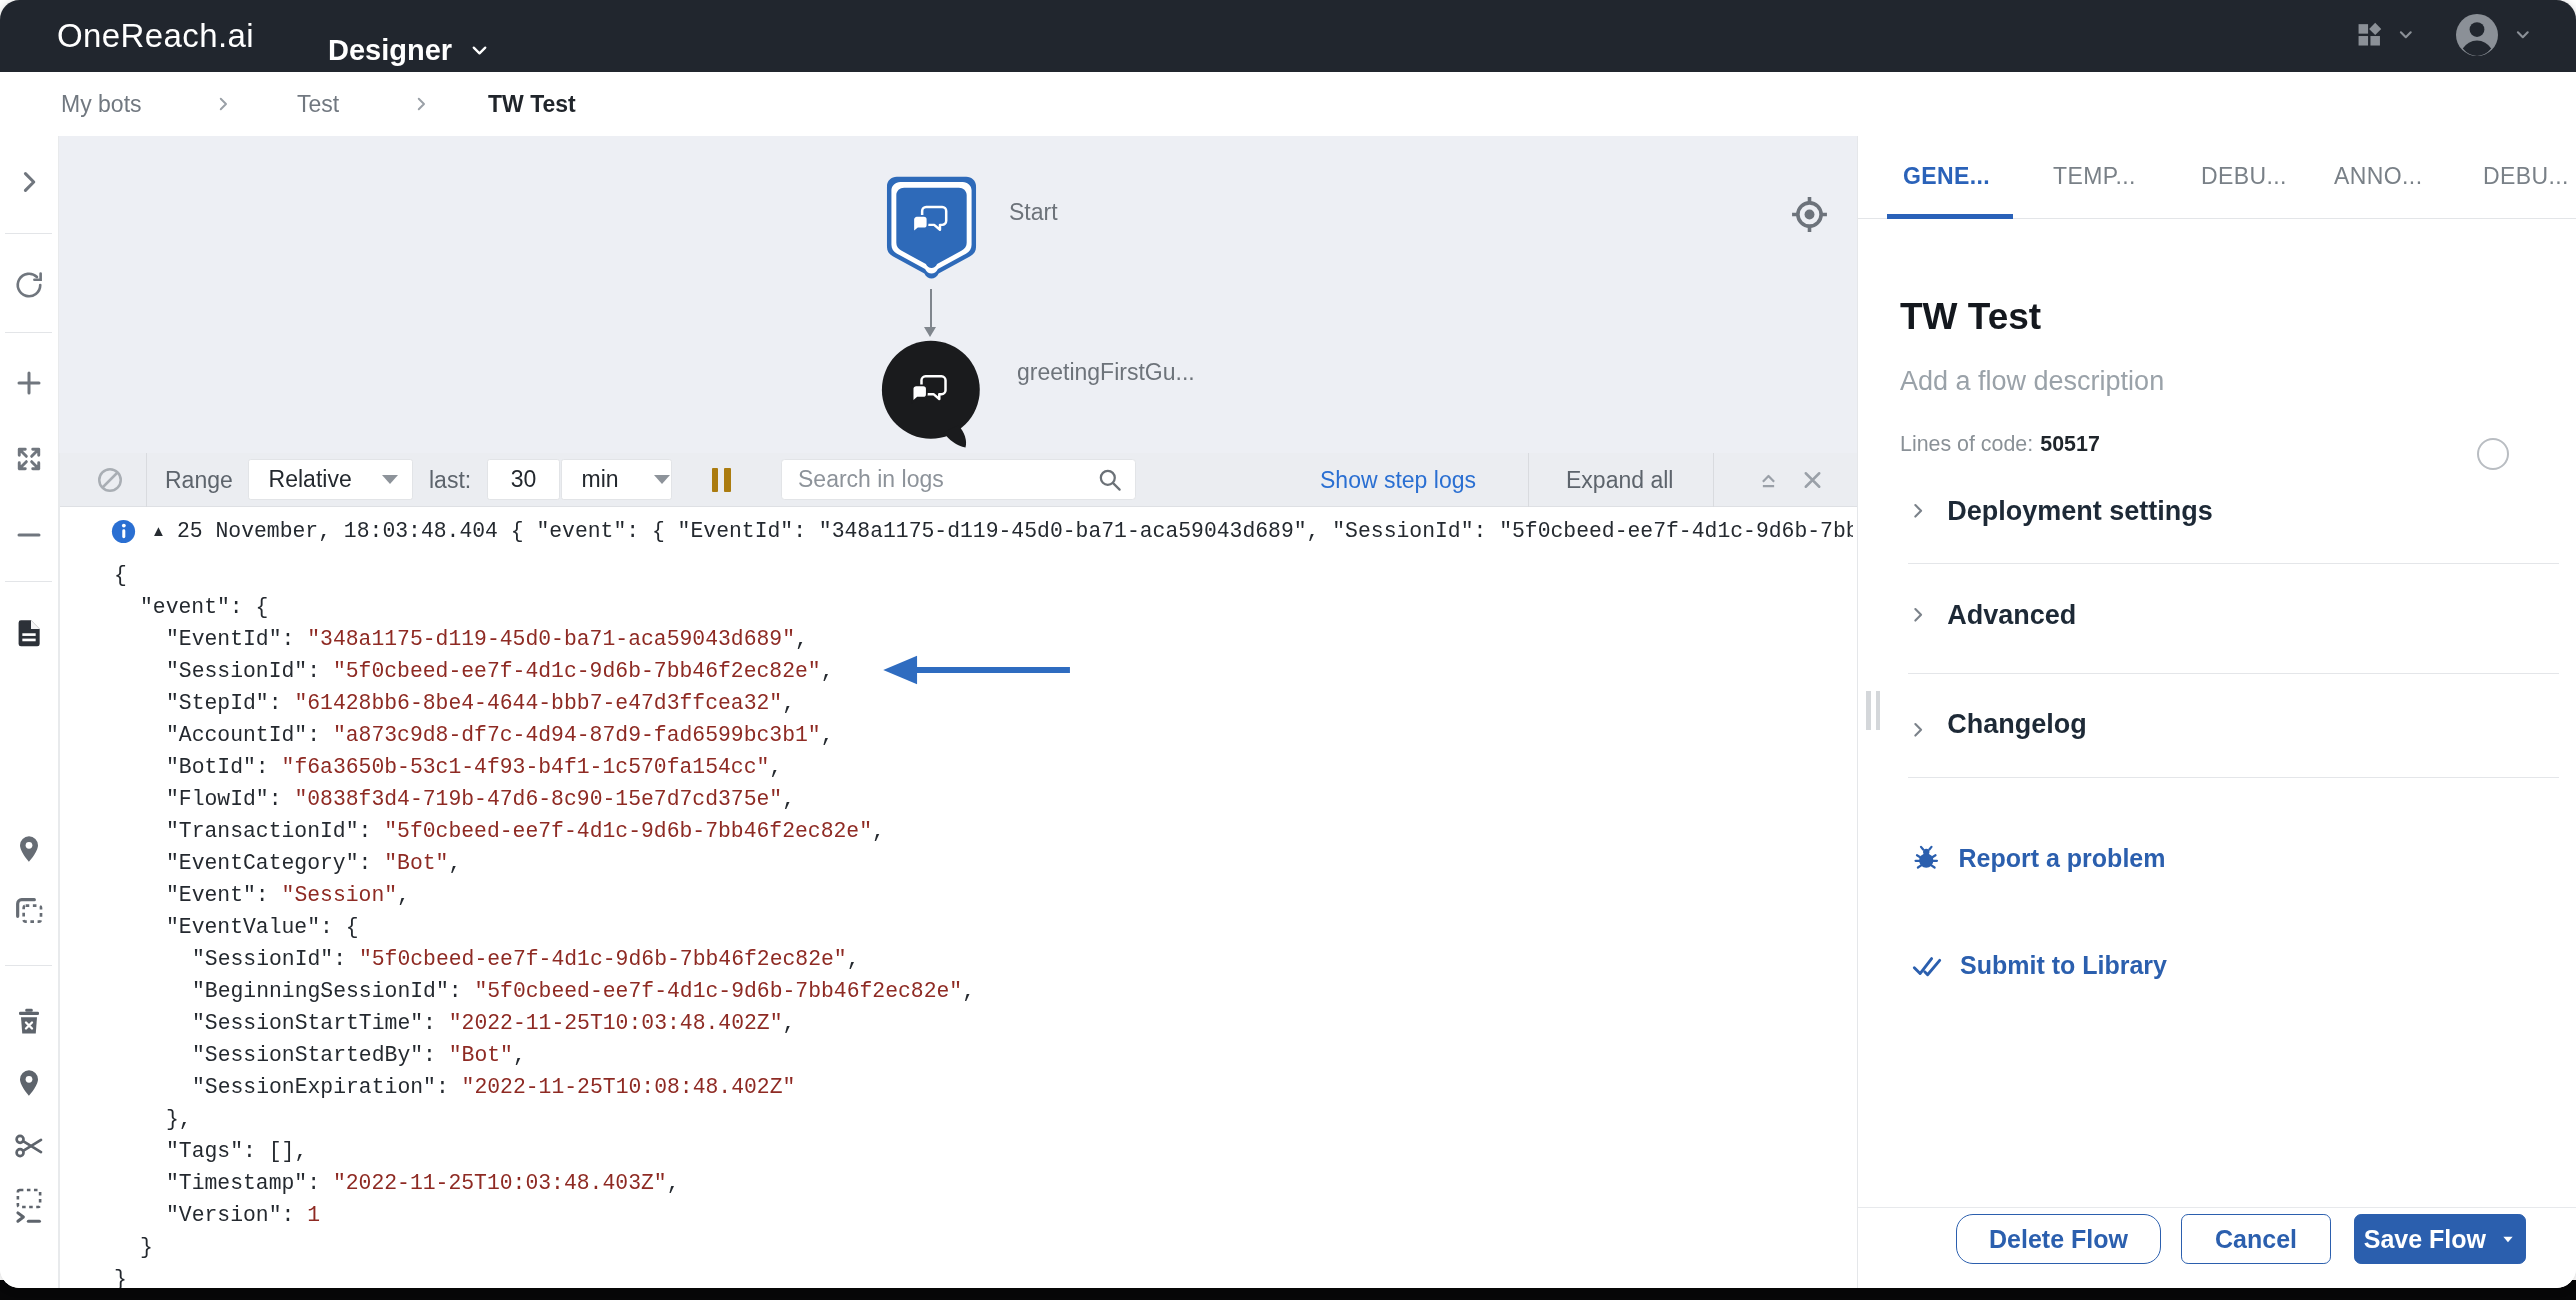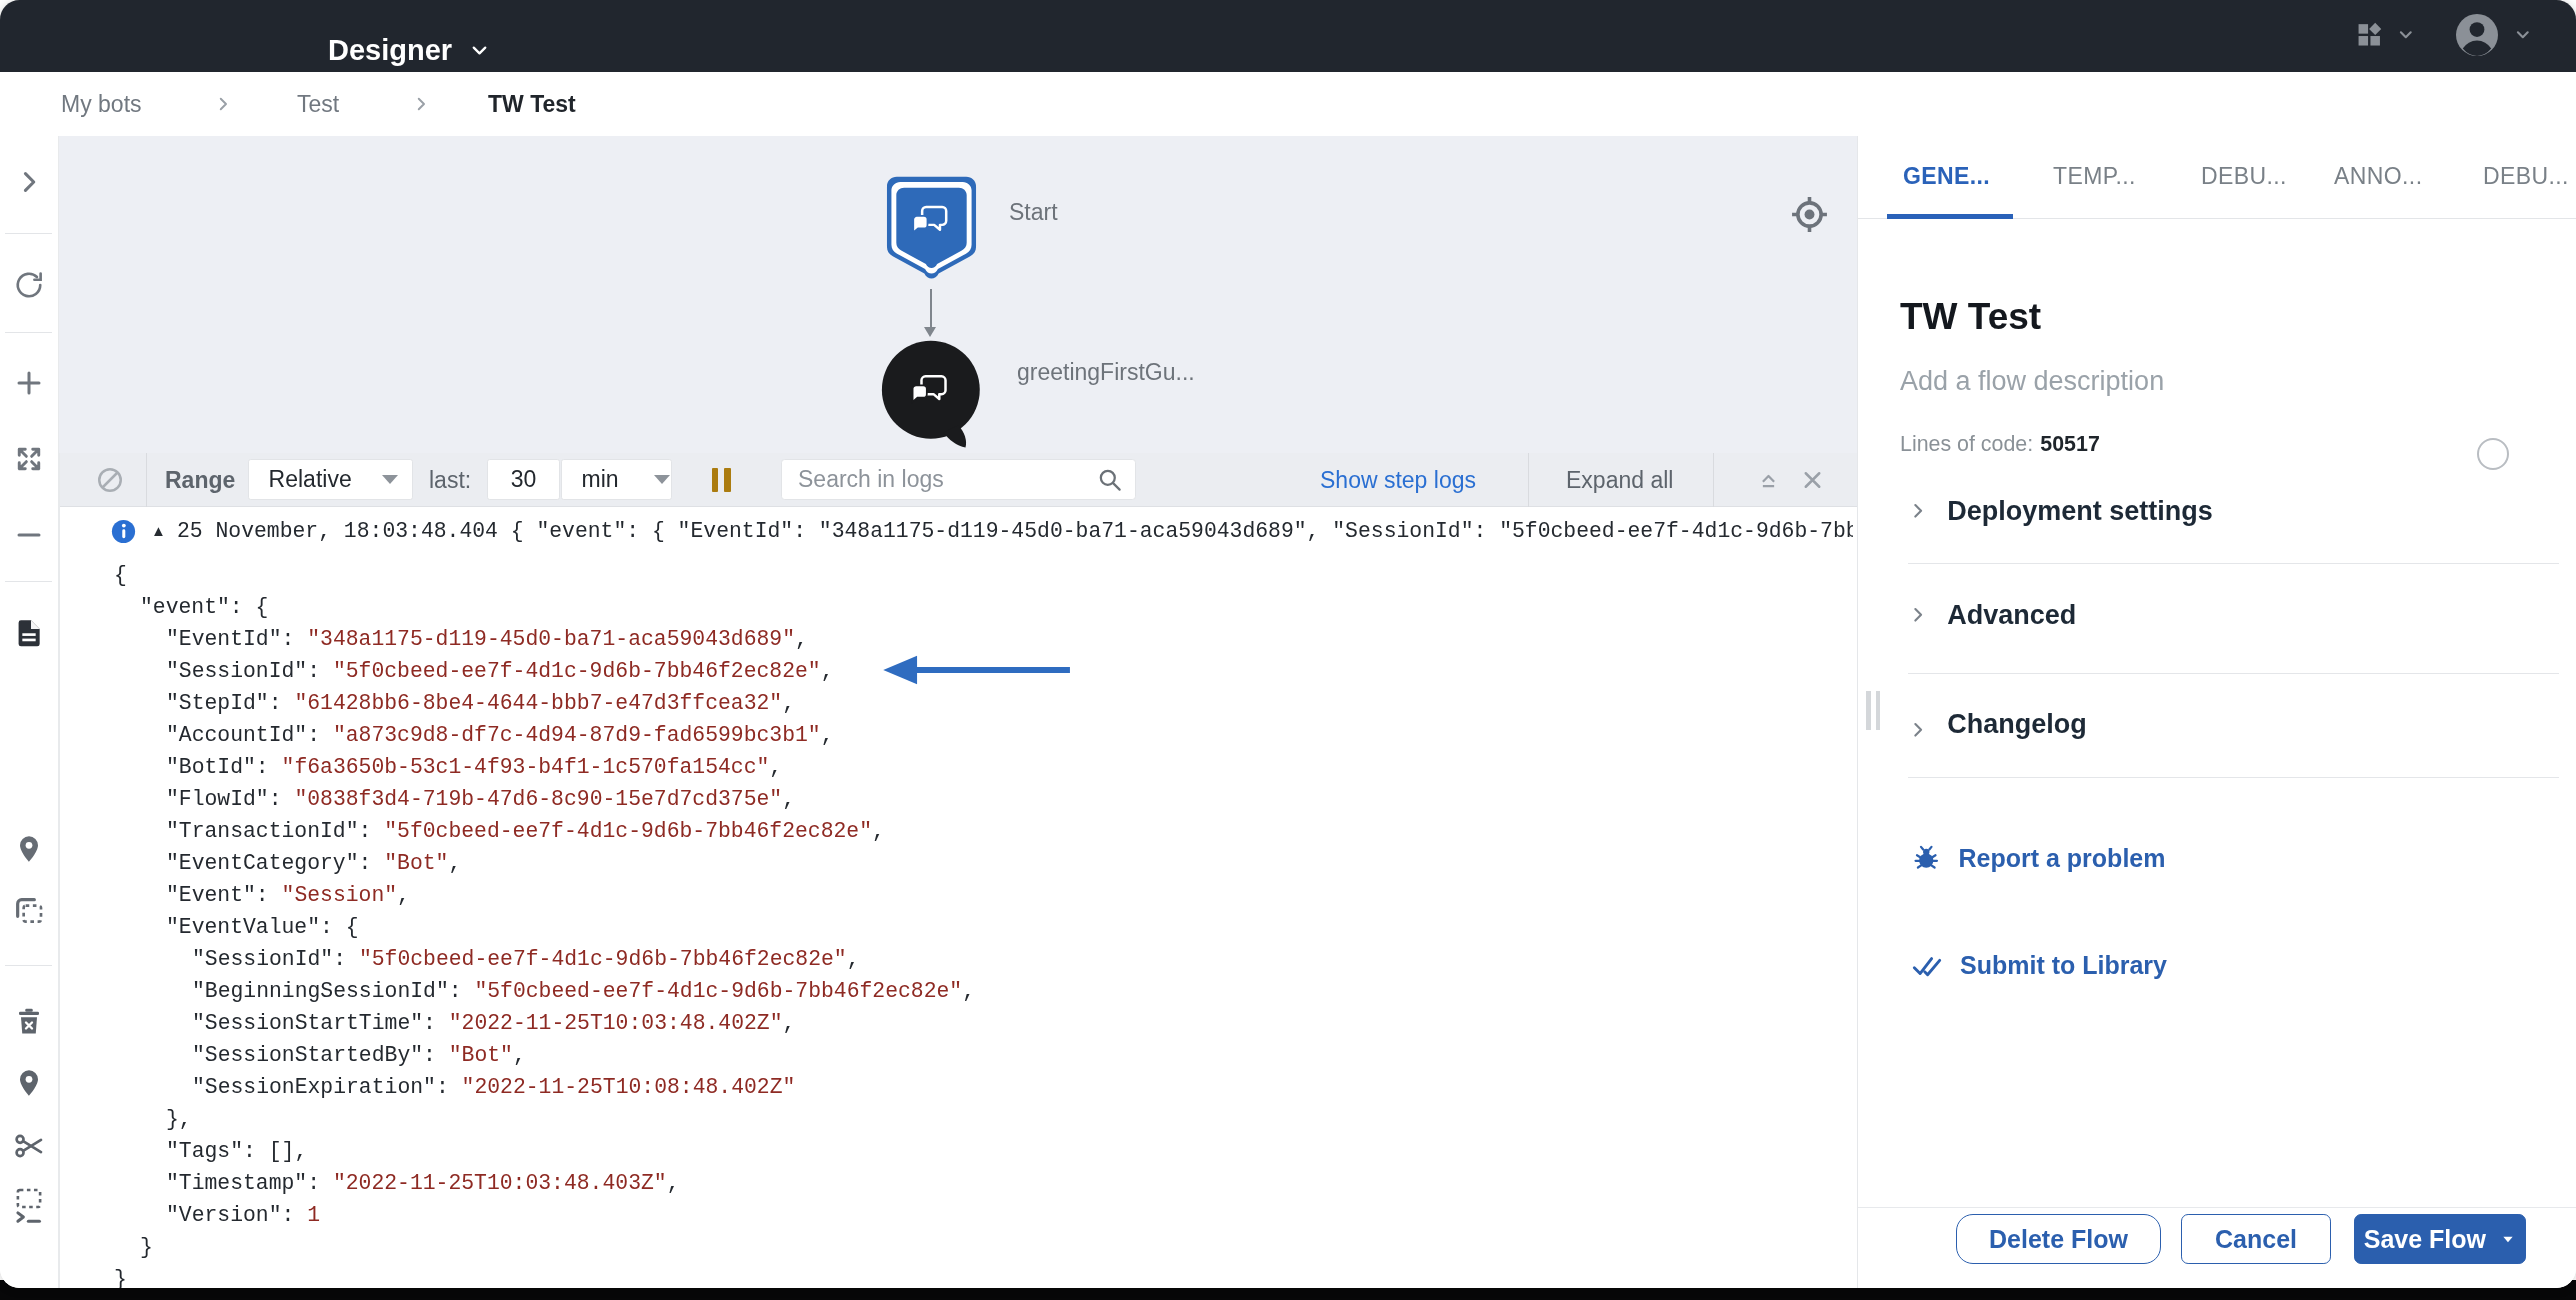--- a/index.html
+++ b/index.html
@@ -100,20 +100,21 @@
   .btn.solid{background:#2b5fae;border:1.8px solid #2b5fae;color:#fff;gap:14.3px;}
 </style>
 </head>
 <body>
 
 <div class="stage">
   <div class="black-base"></div>
   <div class="app">
 
     <div class="topbar">
+      <div class="logo">OneReach.ai</div>
       <div class="product">
         <span>Designer</span>
         <svg width="23" height="23" viewBox="0 0 24 24" fill="none" stroke="#fff" stroke-width="2.4" stroke-linecap="round" stroke-linejoin="round">
             <path d="M6 9l6 6 6-6"></path>
           </svg>
       </div>
       <div class="tb-right">
         <span class="tb-ico">
           <svg width="28.5" height="28.5" viewBox="0 0 24 24" fill="currentColor">
               <rect x="3" y="3.5" width="8" height="8"></rect>
@@ -276,21 +277,21 @@
 
     <div class="logpanel">
       <div class="log-toolbar">
         <span class="tool-ico" style="left:35px;color:#a9aeb4;">
           <svg width="30" height="30" viewBox="0 0 24 24" fill="none" stroke="currentColor" stroke-width="2">
               <circle cx="12" cy="12" r="8.6"></circle>
               <path d="M6 18L18 6"></path>
             </svg>
         </span>
         <div class="lt-vdiv" style="left:86px;"></div>
-        <span class="lt-label" style="left:105px;font-weight:bold;">Range</span>
+        <span class="lt-label" style="left:105px;">Range</span>
         <div class="lt-box" style="left:188px;width:165px;padding-left:19.6px;">
           <span>Relative</span>
           <span class="lt-tri"></span>
         </div>
         <span class="lt-label" style="left:369px;">last:</span>
         <div class="lt-box" style="left:427px;width:73px;justify-content:center;">
           <span>30</span>
         </div>
         <div class="lt-box" style="left:501px;width:111px;padding-left:19.6px;gap:35px;">
           <span>min</span>

